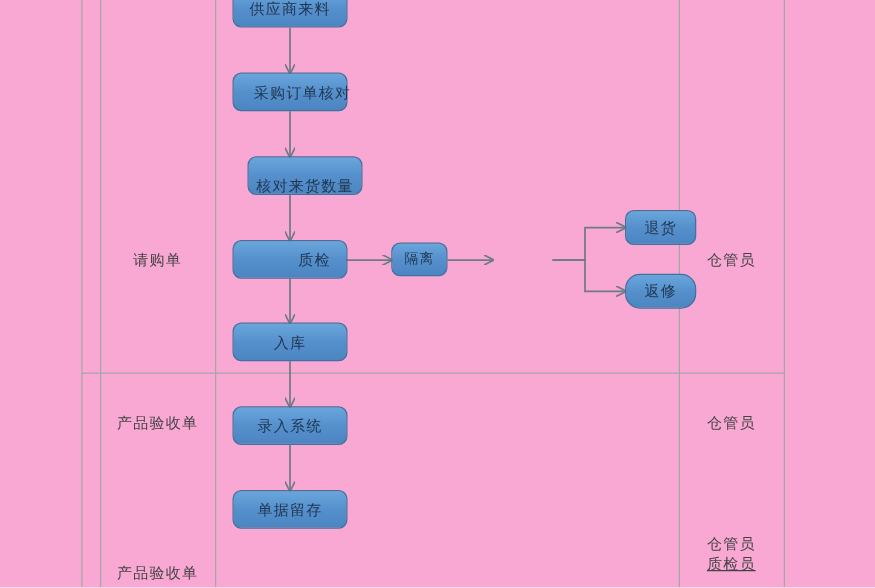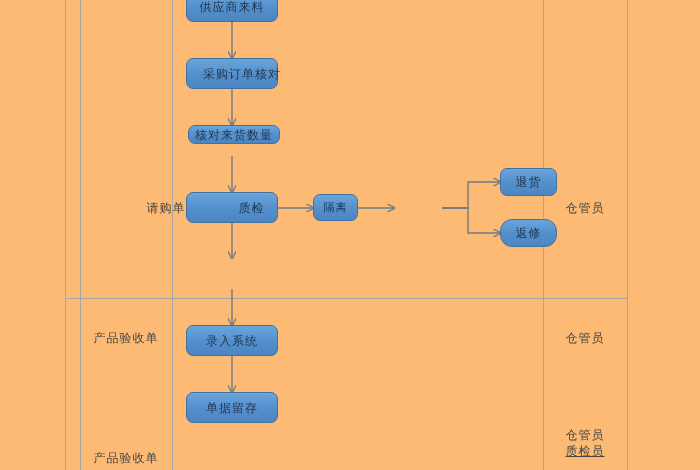--- a/index.html
+++ b/index.html
@@ -7,21 +7,21 @@
     padding: 0;
     background: #ffffff;
   }
   body {
     font-family: "Liberation Sans", "DejaVu Sans", sans-serif;
   }
   #canvas {
     position: relative;
     width: 700px;
     height: 470px;
-    background: #fdba74;
+    background: #f9a8d4;
     overflow: hidden;
   }
 
   
   .vline {
     position: absolute;
     width: 1px;
     background: #a6a6a6;
   }
   .hline {
@@ -114,28 +114,31 @@
   </svg>
 
   <div class="node" style="left:186px; top:-8px; width:92px; height:30px;">
     <span>供应商来料</span>
   </div>
 
   <div class="node" style="left:186px; top:58px; width:92px; height:31px;padding-left:20px;">
     <span>采购订单核对</span>
   </div>
 
-  <div class="node" style="left:188px; top:125px; width:92px; height:19px;">
+  <div class="node" style="left:198px; top:125px; width:92px; height:31px;align-items:flex-end;">
     <span>核对来货数量</span>
   </div>
 
   <div class="node" style="left:186px; top:192px; width:92px; height:31px;padding-left:39px;">
     <span>质检</span>
   </div>
 
+  <div class="node" style="left:186px; top:258px; width:92px; height:31px;">
+    <span>入库</span>
+  </div>
 
   <div class="node" style="left:186px; top:392px; width:92px; height:31px;">
     <span>单据留存</span>
   </div>
 
   <div class="node" style="left:186px; top:325px; width:92px; height:31px;">
     <span>录入系统</span>
   </div>
 
   <div class="node" style="left:313px; top:194px; width:45px; height:27px; font-size:11px;text-align:right;">
@@ -144,21 +147,21 @@
 
 
   <div class="node" style="left:500px; top:168px; width:57px; height:28px;">
     <span>退货</span>
   </div>
 
   <div class="node" style="left:500px; top:219px; width:57px; height:28px;border-radius:12px;">
     <span>返修</span>
   </div>
 
-  <div class="lane-label" style="left:82px; top:200px; width:88px;margin-left:40px;">
+  <div class="lane-label" style="left:82px; top:200px; width:88px;">
     <span>请购单</span>
   </div>
 
   <div class="lane-label" style="left:82px; top:330px; width:88px;">
     <span>产品验收单</span>
   </div>
 
   <div class="lane-label" style="left:82px; top:450px; width:88px;">
     <span>产品验收单</span>
   </div>

